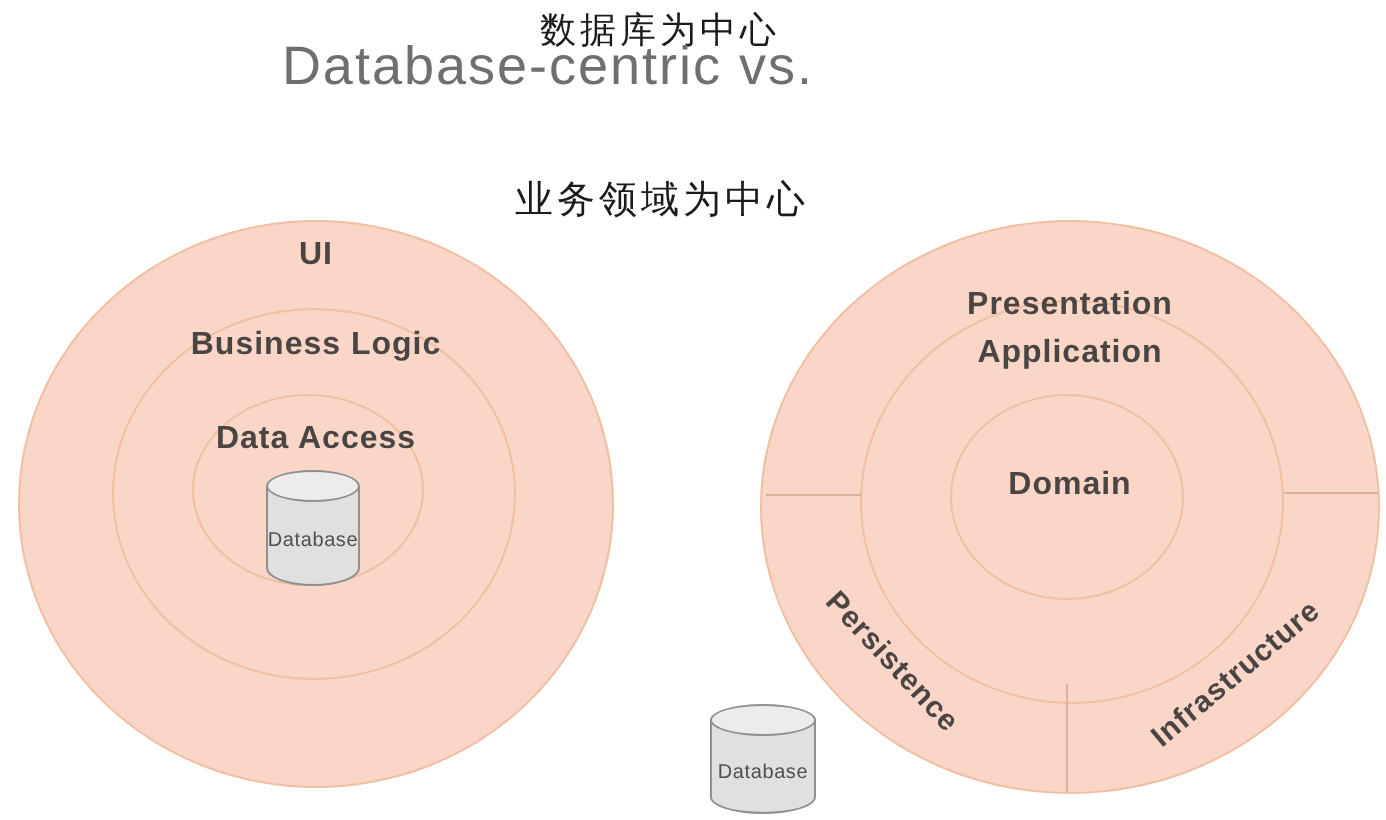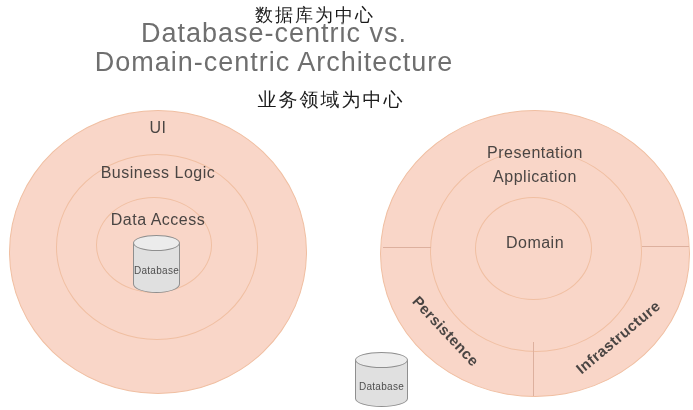--- a/index.html
+++ b/index.html
@@ -16,21 +16,21 @@
   * { margin:0; padding:0; box-sizing:border-box; }
   body { background:#ffffff; font-family:"Liberation Sans", sans-serif; }
   .canvas {
     position:relative; width:693px; height:410px;
     background:#ffffff; overflow:hidden;
   }
   .cn-label {
     position:absolute; transform:translateX(-50%);
     color:var(--cn-text); font-weight:400; white-space:nowrap;
   }
-  .cn-top   { left:315px; top:3px;  font-size:18px; letter-spacing:2px; }
+  .cn-top   { left:330px; top:3px;  font-size:18px; letter-spacing:2px; }
   .cn-bottom{ left:331px; top:87px; font-size:19px; letter-spacing:2px; }
   .title {
     position:absolute; left:0; top:19px; width:548px;
     text-align:center; color:var(--title-text);
     font-size:27px; line-height:29px; font-weight:400; letter-spacing:1px;
     white-space:nowrap;
   }
   .diagram { position:absolute; }
   .diagram-left  { left:9px;   top:110px; width:298px; height:284px; }
   .diagram-right { left:380px; top:110px; width:310px; height:287px; }
@@ -40,21 +40,21 @@
     border:1px solid var(--ring-stroke);
   }
   .diagram-left  .ring-outer  { left:0;    top:0;     width:298px; height:284px; }
   .diagram-left  .ring-middle { left:47px; top:44px;  width:202px; height:186px; background:transparent; }
   .diagram-left  .ring-inner  { left:87px; top:87px;  width:116px; height:96px;  background:transparent; }
   .diagram-right .ring-outer  { left:0;    top:0;     width:310px; height:287px; }
   .diagram-right .ring-middle { left:50px; top:40px;  width:212px; height:202px; background:transparent; }
   .diagram-right .ring-inner  { left:95px; top:87px;  width:117px; height:103px; background:transparent; }
   .ring-label {
     position:absolute; left:0; right:0; text-align:center;
-    color:var(--label-text); font-size:16px; font-weight:400;
+    color:var(--label-text); font-size:16px; font-weight:700;
     letter-spacing:0.5px; white-space:nowrap;
   }
   .diagram-left  .rl-0 { top:9px;   }
   .diagram-left  .rl-1 { top:54px;  }
   .diagram-left  .rl-2 { top:101px; }
   .diagram-right .rl-0 { top:11px;margin-top:23px;  }
   .diagram-right .rl-1 { top:58px;  }
   .diagram-right .rl-2 { top:124px; }
   .segment-label {
     position:absolute; color:var(--label-text);
@@ -89,21 +89,20 @@
 </style>
 </head>
 <body>
 
 <div class="canvas">
 
   <div class="cn-label cn-top">数据库为中心</div>
 
   <div class="title">
     <div>Database-centric vs.</div>
-    <div>Domain-centric Architecture</div>
   </div>
 
   <div class="cn-label cn-bottom">业务领域为中心</div>
 
   <div class="diagram diagram-left">
     <div class="ellipse ring-outer"></div>
     <div class="ellipse ring-middle"></div>
     <div class="ellipse ring-inner"></div>
 
     <div class="ring-label rl-0">UI</div>

